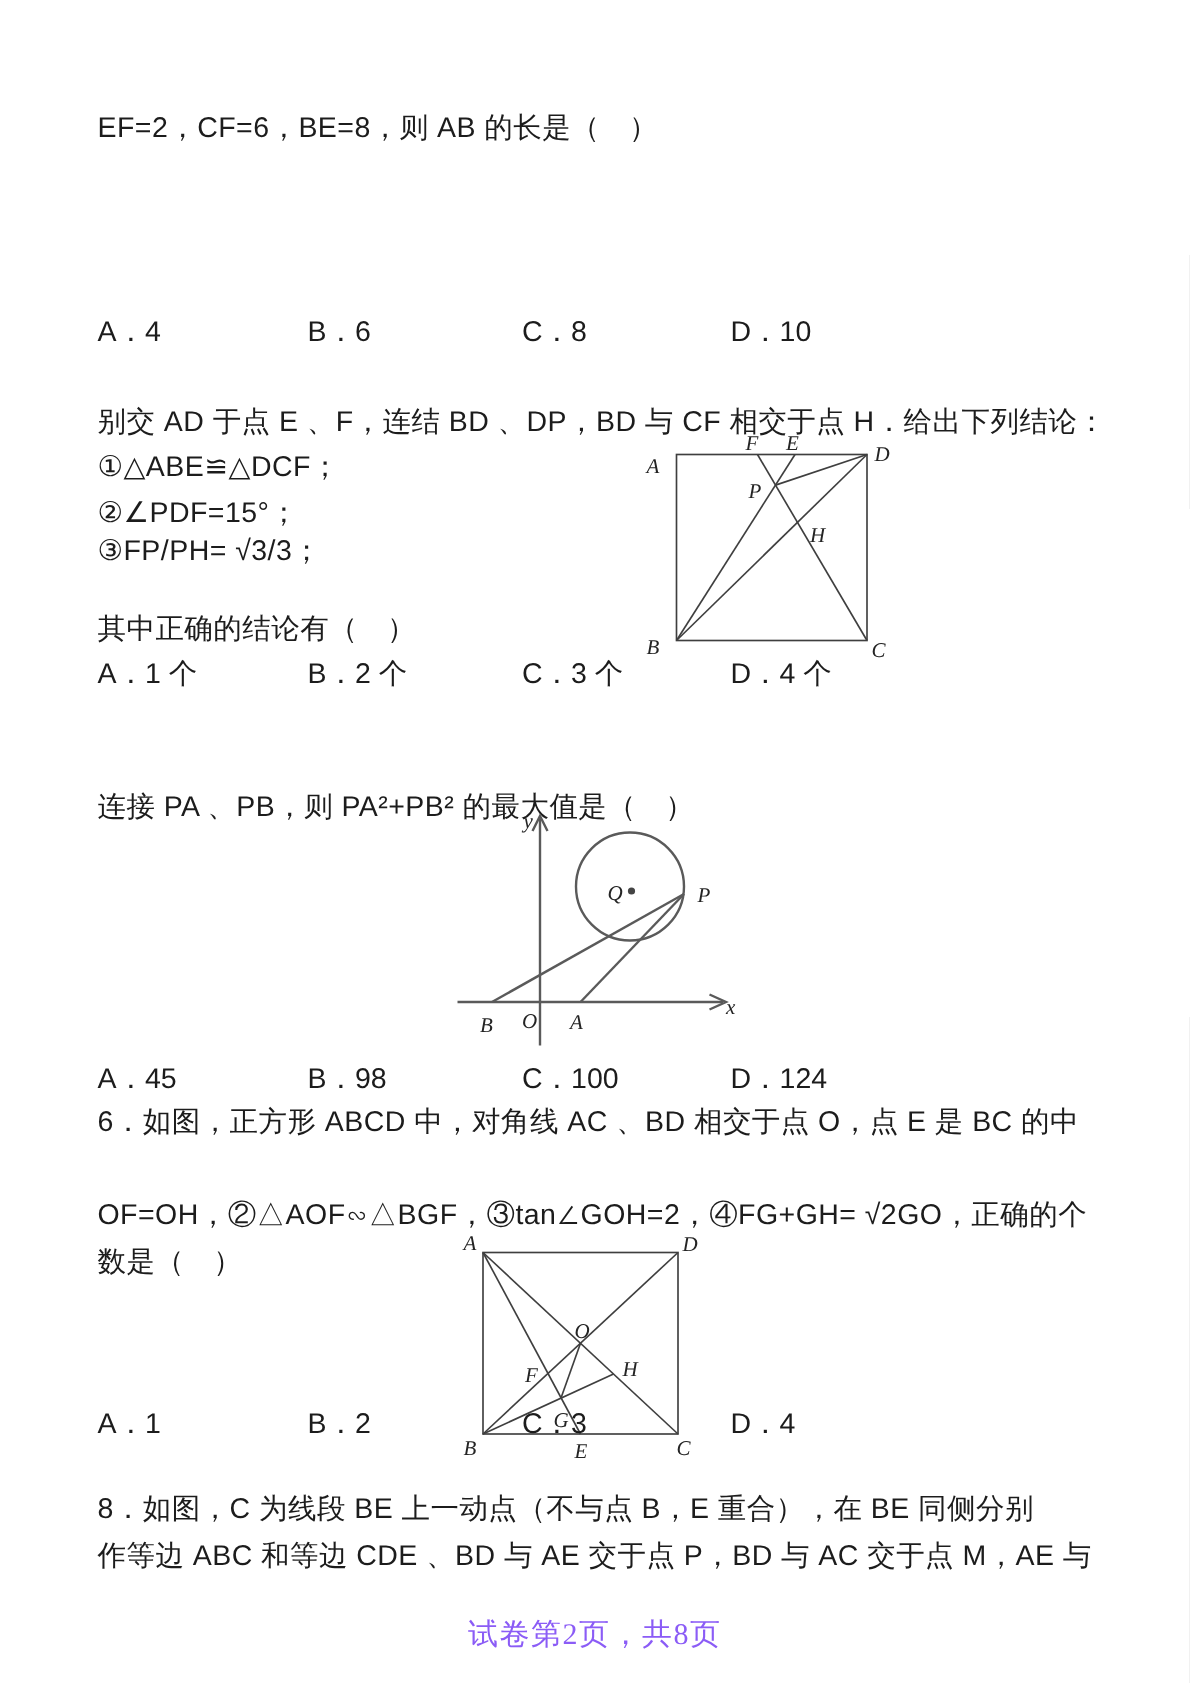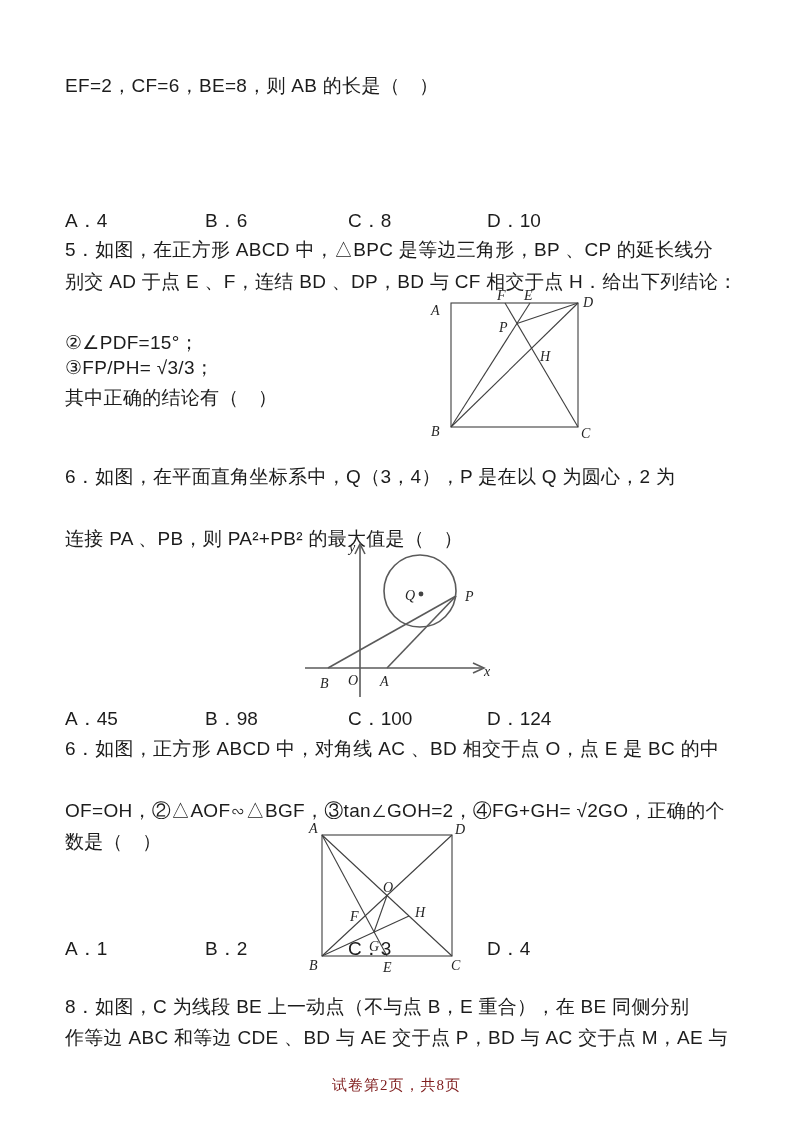--- a/index.html
+++ b/index.html
@@ -17,59 +17,64 @@
   .optrow span:nth-child(1){ left:65px; }
   .optrow span:nth-child(2){ left:205px; }
   .optrow span:nth-child(3){ left:348px; }
   .optrow span:nth-child(4){ left:487px; }
   svg.fig { position:absolute; overflow:visible; }
   .fig-stroke { stroke:#3f3f3f; stroke-width:1.1; fill:none; }
   .fig6-stroke { stroke:#5a5a5a; stroke-width:1.6; fill:none; }
   .fig-label { font-family:"Liberation Serif", serif; font-style:italic; font-size:14px; fill:#242424; }
   .footer {
     position:absolute; top:1076px; left:0; width:793px; text-align:center;
-    font-family:"Liberation Serif", serif; font-size:15px; color:#7f1d1d; letter-spacing:1px;
+    font-family:"Liberation Serif", serif; font-size:20px; color:#8b5cf6; letter-spacing:1px;
   }
 </style>
 </head>
 <body>
 
 <div class="page">
 
   <div class="line" style="top:74px">EF=2，CF=6，BE=8，则 AB 的长是（　）</div>
   <div class="optrow" style="top:208px">
     <span>A．4</span>
     <span>B．6</span>
     <span>C．8</span>
     <span>D．10</span>
   </div>
 
-  <div class="line" style="top:238px">5．如图，在正方形 ABCD 中，△BPC 是等边三角形，BP 、CP 的延长线分</div>
   <div class="line" style="top:270px">别交 AD 于点 E 、F，连结 BD 、DP，BD 与 CF 相交于点 H．给出下列结论：</div>
+  <div class="line" style="top:300px">①△ABE≌△DCF；</div>
   <div class="line" style="top:331px">②∠PDF=15°；</div>
   <div class="line" style="top:356px">③FP/PH= √3/3；</div>
-  <div class="line" style="top:386px">其中正确的结论有（　）</div>
+  <div class="line" style="top:408px">其中正确的结论有（　）</div>
+  <div class="optrow" style="top:436px">
+    <span>A．1 个</span>
+    <span>B．2 个</span>
+    <span>C．3 个</span>
+    <span>D．4 个</span>
+  </div>
 
   <svg class="fig" style="left:425px; top:288px;" width="175" height="152" viewBox="0 0 175 152">
     <rect class="fig-stroke" x="26" y="15" width="127" height="124"></rect>
     <line class="fig-stroke" x1="26" y1="139" x2="105" y2="15"></line>
     <line class="fig-stroke" x1="153" y1="139" x2="80" y2="15"></line>
     <line class="fig-stroke" x1="26" y1="139" x2="153" y2="15"></line>
     <line class="fig-stroke" x1="153" y1="15" x2="92" y2="35.4"></line>
     <text class="fig-label" x="6" y="27">A</text>
     <text class="fig-label" x="158" y="19">D</text>
     <text class="fig-label" x="6" y="148">B</text>
     <text class="fig-label" x="156" y="150">C</text>
     <text class="fig-label" x="72" y="12">F</text>
     <text class="fig-label" x="99" y="12">E</text>
     <text class="fig-label" x="74" y="44">P</text>
     <text class="fig-label" x="115" y="73">H</text>
   </svg>
 
-  <div class="line" style="top:465px">6．如图，在平面直角坐标系中，Q（3，4），P 是在以 Q 为圆心，2 为</div>
   <div class="line" style="top:527px">连接 PA 、PB，则 PA²+PB² 的最大值是（　）</div>
 
   <svg class="fig" style="left:295px; top:540px;" width="200" height="160" viewBox="0 0 200 160">
     <line class="fig6-stroke" x1="65" y1="6" x2="65" y2="157"></line>
     <path class="fig6-stroke" d="M60 14 L65 4 L70 14"></path>
     <line class="fig6-stroke" x1="10" y1="128" x2="187" y2="128"></line>
     <path class="fig6-stroke" d="M178 123 L189 128 L178 133"></path>
     <circle class="fig6-stroke" cx="125" cy="51" r="36"></circle>
     <circle cx="126" cy="54" r="2.4" fill="#444"></circle>
     <line class="fig6-stroke" x1="33" y1="128" x2="161" y2="56"></line>

